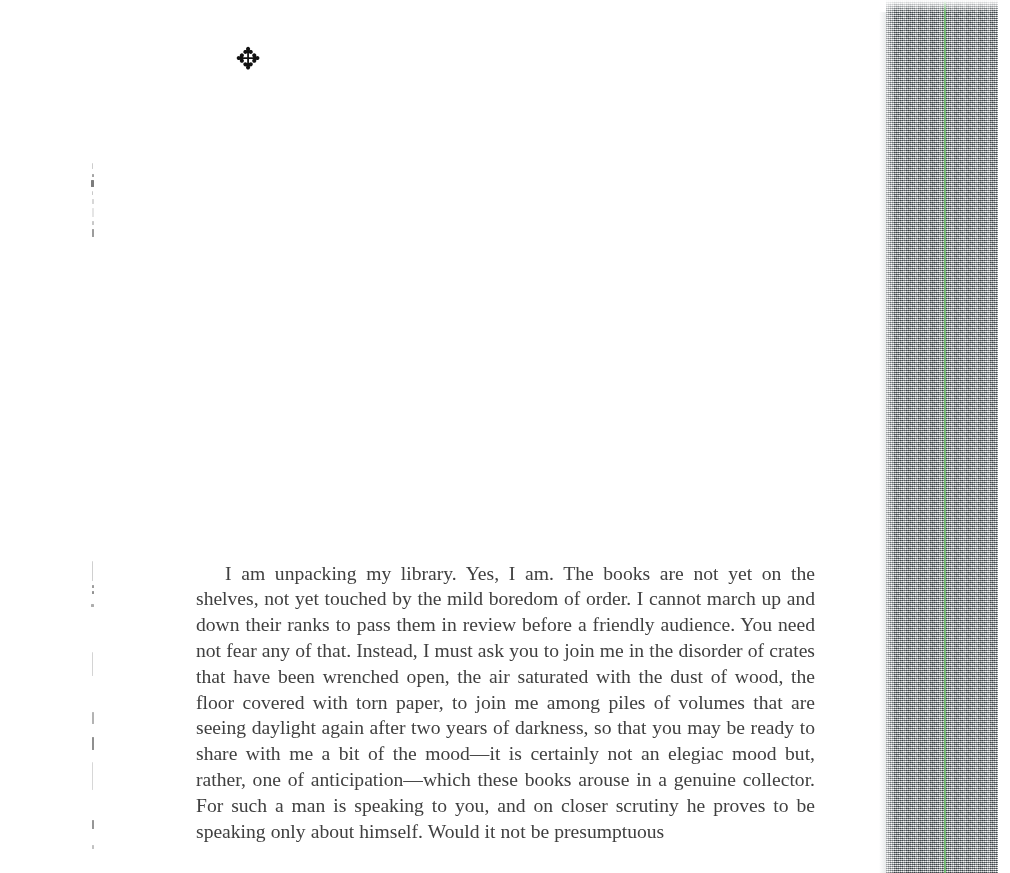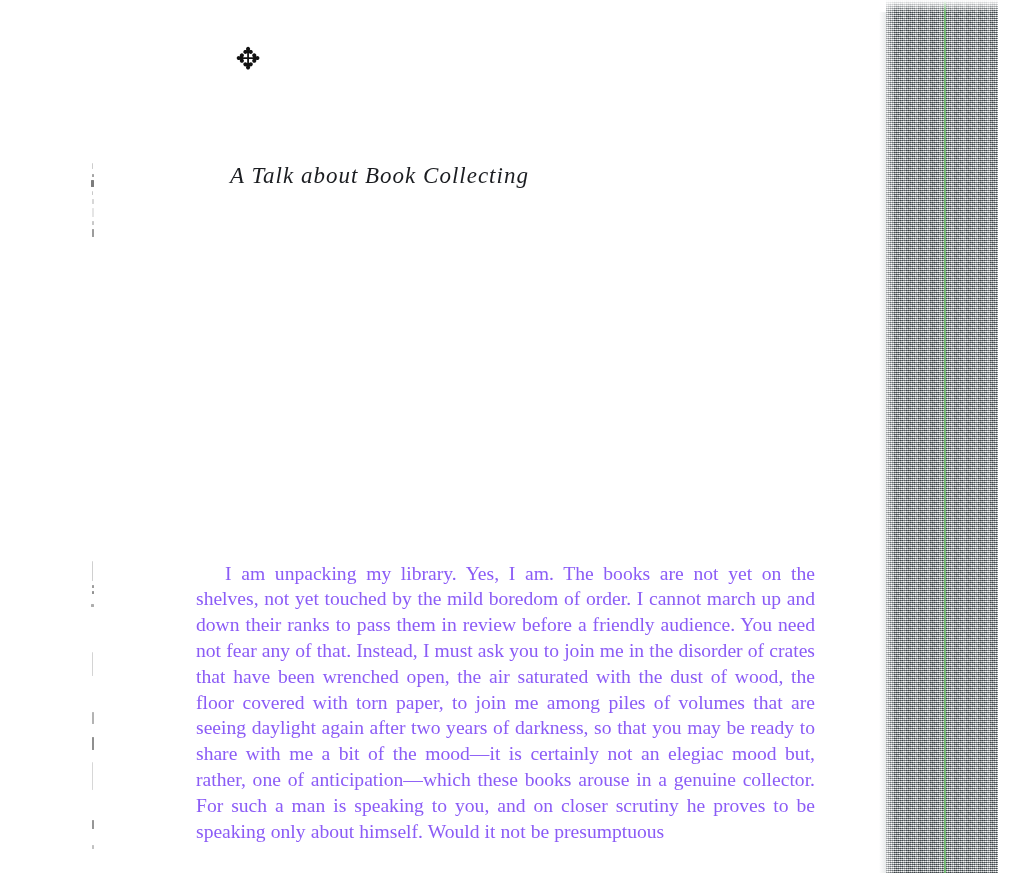--- a/index.html
+++ b/index.html
@@ -62,21 +62,21 @@
   
   #body-text {
     position: absolute;
     left: 196px;
     top: 541px;
     width: 619px;
     font-size: 19.6px;
     line-height: 25.8px;
     text-align: justify;
     text-indent: 29px;
-    color: #8b5cf6;
+    color: #404040;
     hyphens: manual;
     word-spacing: 0.2px;
   }
 
   
   .margin-speck {
     position: absolute;
     background: #4a4a4a;
     opacity: 0.55;
     border-radius: 0.5px;
@@ -158,21 +158,20 @@
   }
 </style>
 </head>
 <body>
 
 <div id="page">
 
   <div id="ornament">✥</div>
 
 
-  <div id="subtitle">A Talk about Book Collecting</div>
 
   <p id="body-text">I am unpacking my library. Yes, I am. The books are not yet on the shelves, not yet touched by the mild boredom of order. I cannot march up and down their ranks to pass them in review before a friendly audience. You need not fear any of that. Instead, I must ask you to join me in the disorder of crates that have been wrenched open, the air saturated with the dust of wood, the floor covered with torn paper, to join me among piles of volumes that are seeing daylight again after two years of darkness, so that you may be ready to share with me a bit of the mood—it is certainly not an elegiac mood but, rather, one of anticipation—which these books arouse in a genuine collector. For such a man is speaking to you, and on closer scrutiny he proves to be speaking only about himself. Would it not be presumptuous</p>
 
   <div>
     <div class="margin-speck" style="left:92px; top:163px; width:1px; height:6px; opacity:.28;"></div>
     <div class="margin-speck" style="left:92px; top:174px; width:2px; height:3px; opacity:.50;"></div>
     <div class="margin-speck" style="left:91px; top:180px; width:3px; height:7px; opacity:.72;"></div>
     <div class="margin-speck" style="left:92px; top:191px; width:1px; height:4px; opacity:.30;"></div>
     <div class="margin-speck" style="left:92px; top:199px; width:2px; height:5px; opacity:.22;"></div>
     <div class="margin-speck" style="left:92px; top:208px; width:2px; height:9px; opacity:.14;"></div>

